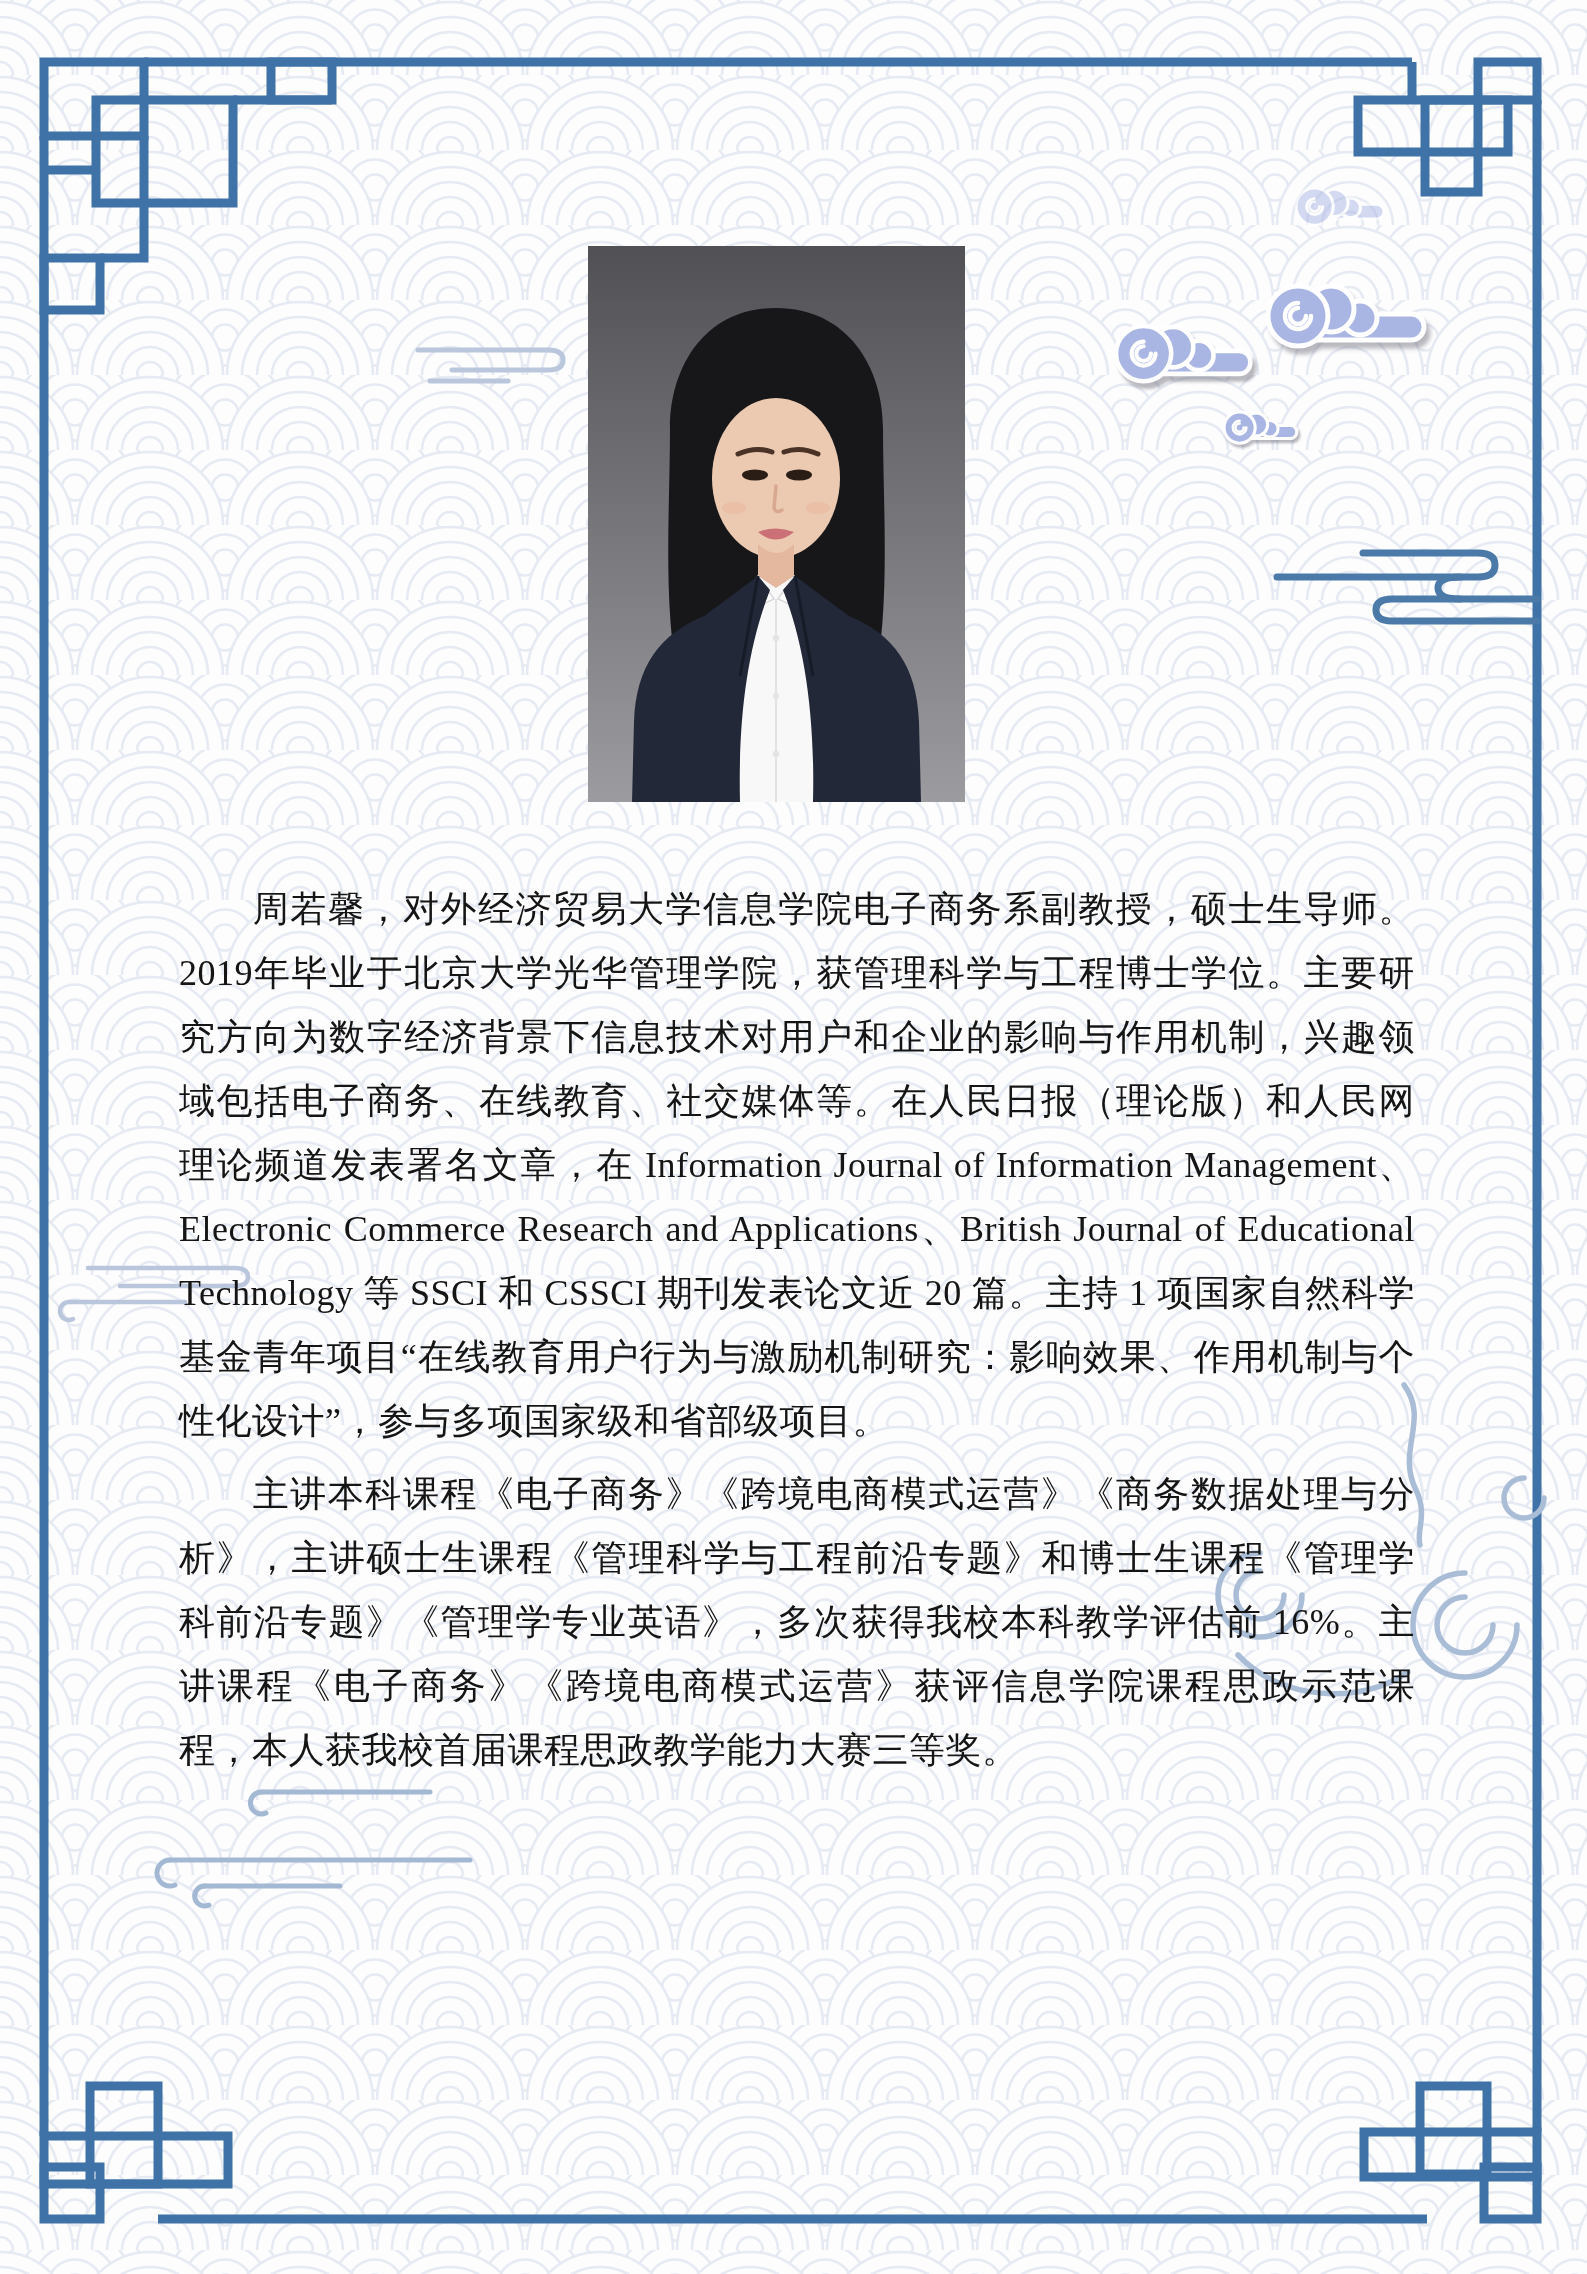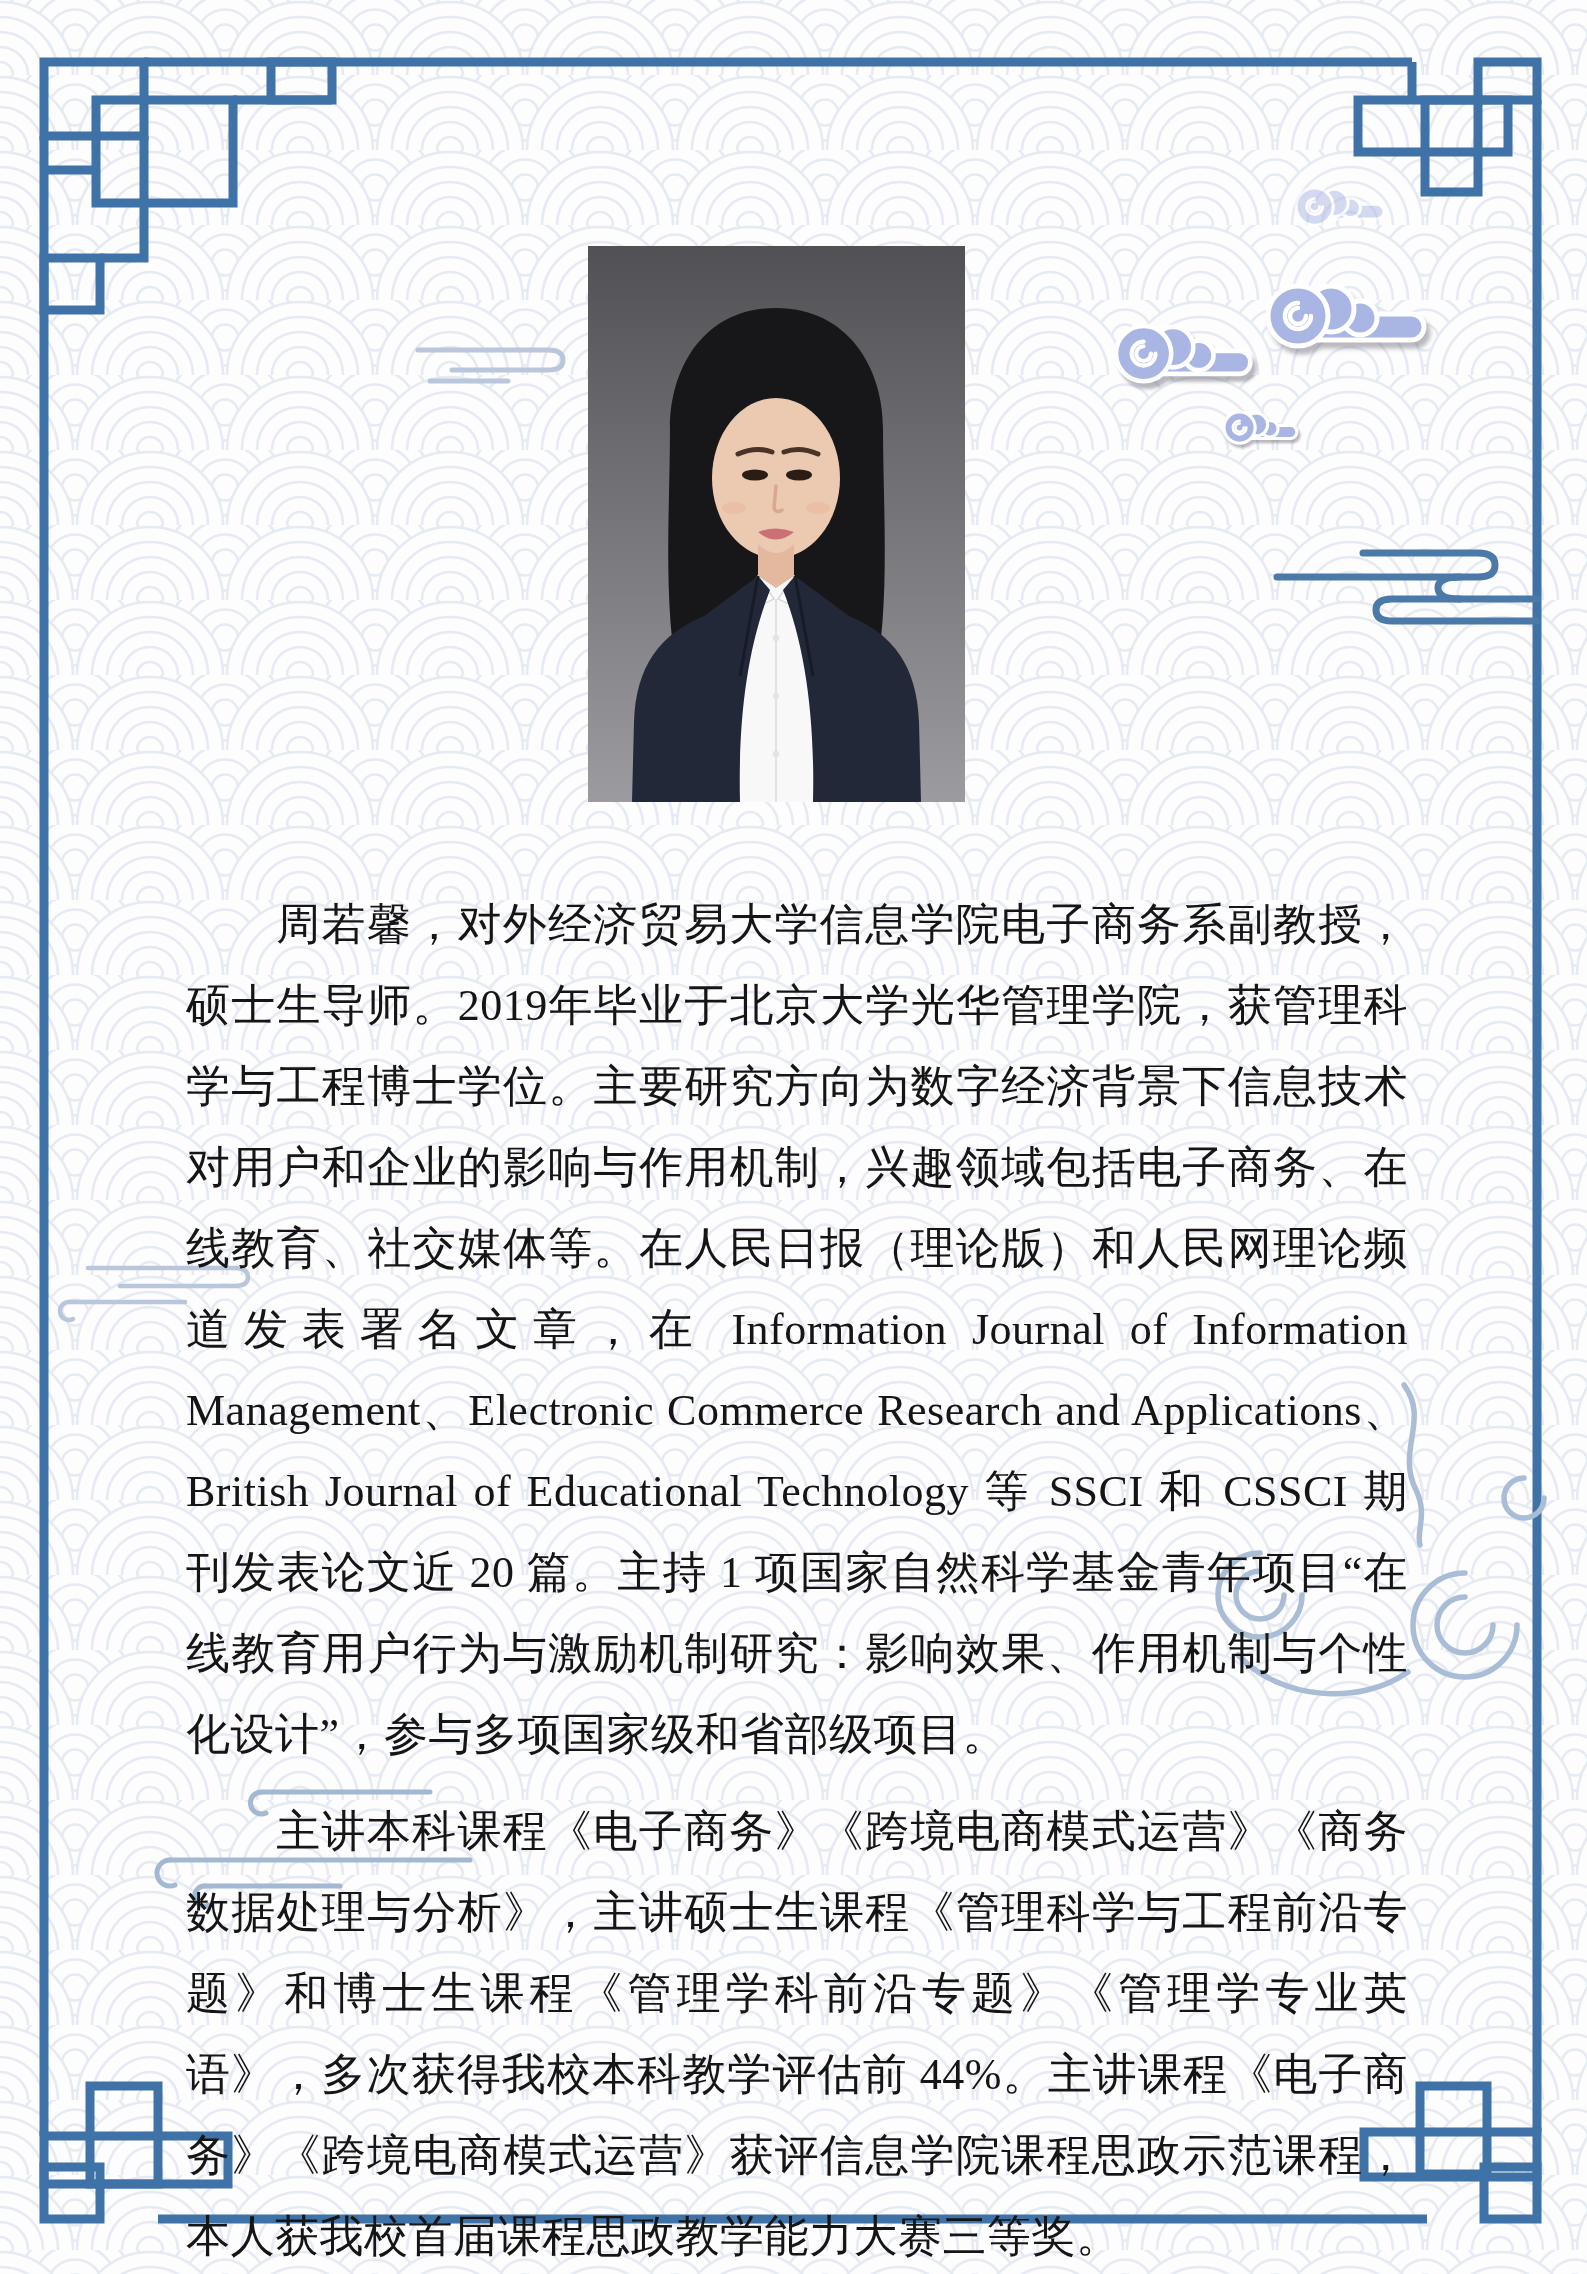--- a/index.html
+++ b/index.html
@@ -12,23 +12,23 @@
     font-family:"Liberation Serif","DejaVu Serif",serif;
   }
   .decor{position:absolute;left:0;top:0;width:1587px;height:2274px;z-index:0;}
   .photo{position:absolute;left:588px;top:246px;width:377px;height:556px;z-index:2;}
   .photo svg{display:block;width:100%;height:100%;}
   .bio{
     position:absolute;left:170px;top:868px;width:1254px;z-index:3;
     color:#151515;
   }
   .bio p{
-    margin:16px;
-    font-size:44px;
-    line-height:81px;
+    margin:9px;
+    font-size:36px;
+    line-height:64px;
     text-align:justify;
     text-justify:inter-ideograph;
     text-indent:2.05em;
     letter-spacing:0.5px;
   }
   .cloud-shadow{filter:drop-shadow(4px 6px 2px rgba(100,100,112,0.45));}
 </style>
 </head>
 <body>
 
@@ -263,16 +263,16 @@
 
       <path fill="#222838" d="M44,556 L46,476 C48,420 72,388 116,370 L170,330 L182,344 C160,400 150,470 152,556 Z"></path>
       <path fill="#222838" d="M333,556 L331,476 C329,420 305,388 261,370 L207,330 L195,344 C217,400 227,470 225,556 Z"></path>
       <path d="M170,330 L152,430" stroke="#161b28" stroke-width="3" fill="none"></path>
       <path d="M207,330 L225,430" stroke="#161b28" stroke-width="3" fill="none"></path>
     </svg>
   </div>
 
   <div class="bio">
     <p>周若馨，对外经济贸易大学信息学院电子商务系副教授，硕士生导师。2019年毕业于北京大学光华管理学院，获管理科学与工程博士学位。主要研究方向为数字经济背景下信息技术对用户和企业的影响与作用机制，兴趣领域包括电子商务、在线教育、社交媒体等。在人民日报（理论版）和人民网理论频道发表署名文章，在 Information Journal of Information Management、Electronic Commerce Research and Applications、British Journal of Educational Technology 等 SSCI 和 CSSCI 期刊发表论文近 20 篇。主持 1 项国家自然科学基金青年项目“在线教育用户行为与激励机制研究：影响效果、作用机制与个性化设计”，参与多项国家级和省部级项目。</p>
-    <p>主讲本科课程《电子商务》《跨境电商模式运营》《商务数据处理与分析》，主讲硕士生课程《管理科学与工程前沿专题》和博士生课程《管理学科前沿专题》《管理学专业英语》，多次获得我校本科教学评估前 44%。主讲课程《电子商务》《跨境电商模式运营》获评信息学院课程思政示范课程，本人获我校首届课程思政教学能力大赛三等奖。</p>
+    <p>主讲本科课程《电子商务》《跨境电商模式运营》《商务数据处理与分析》，主讲硕士生课程《管理科学与工程前沿专题》和博士生课程《管理学科前沿专题》《管理学专业英语》，多次获得我校本科教学评估前 16%。主讲课程《电子商务》《跨境电商模式运营》获评信息学院课程思政示范课程，本人获我校首届课程思政教学能力大赛三等奖。</p>
   </div>
 
 </div>
 
 </body></html>

